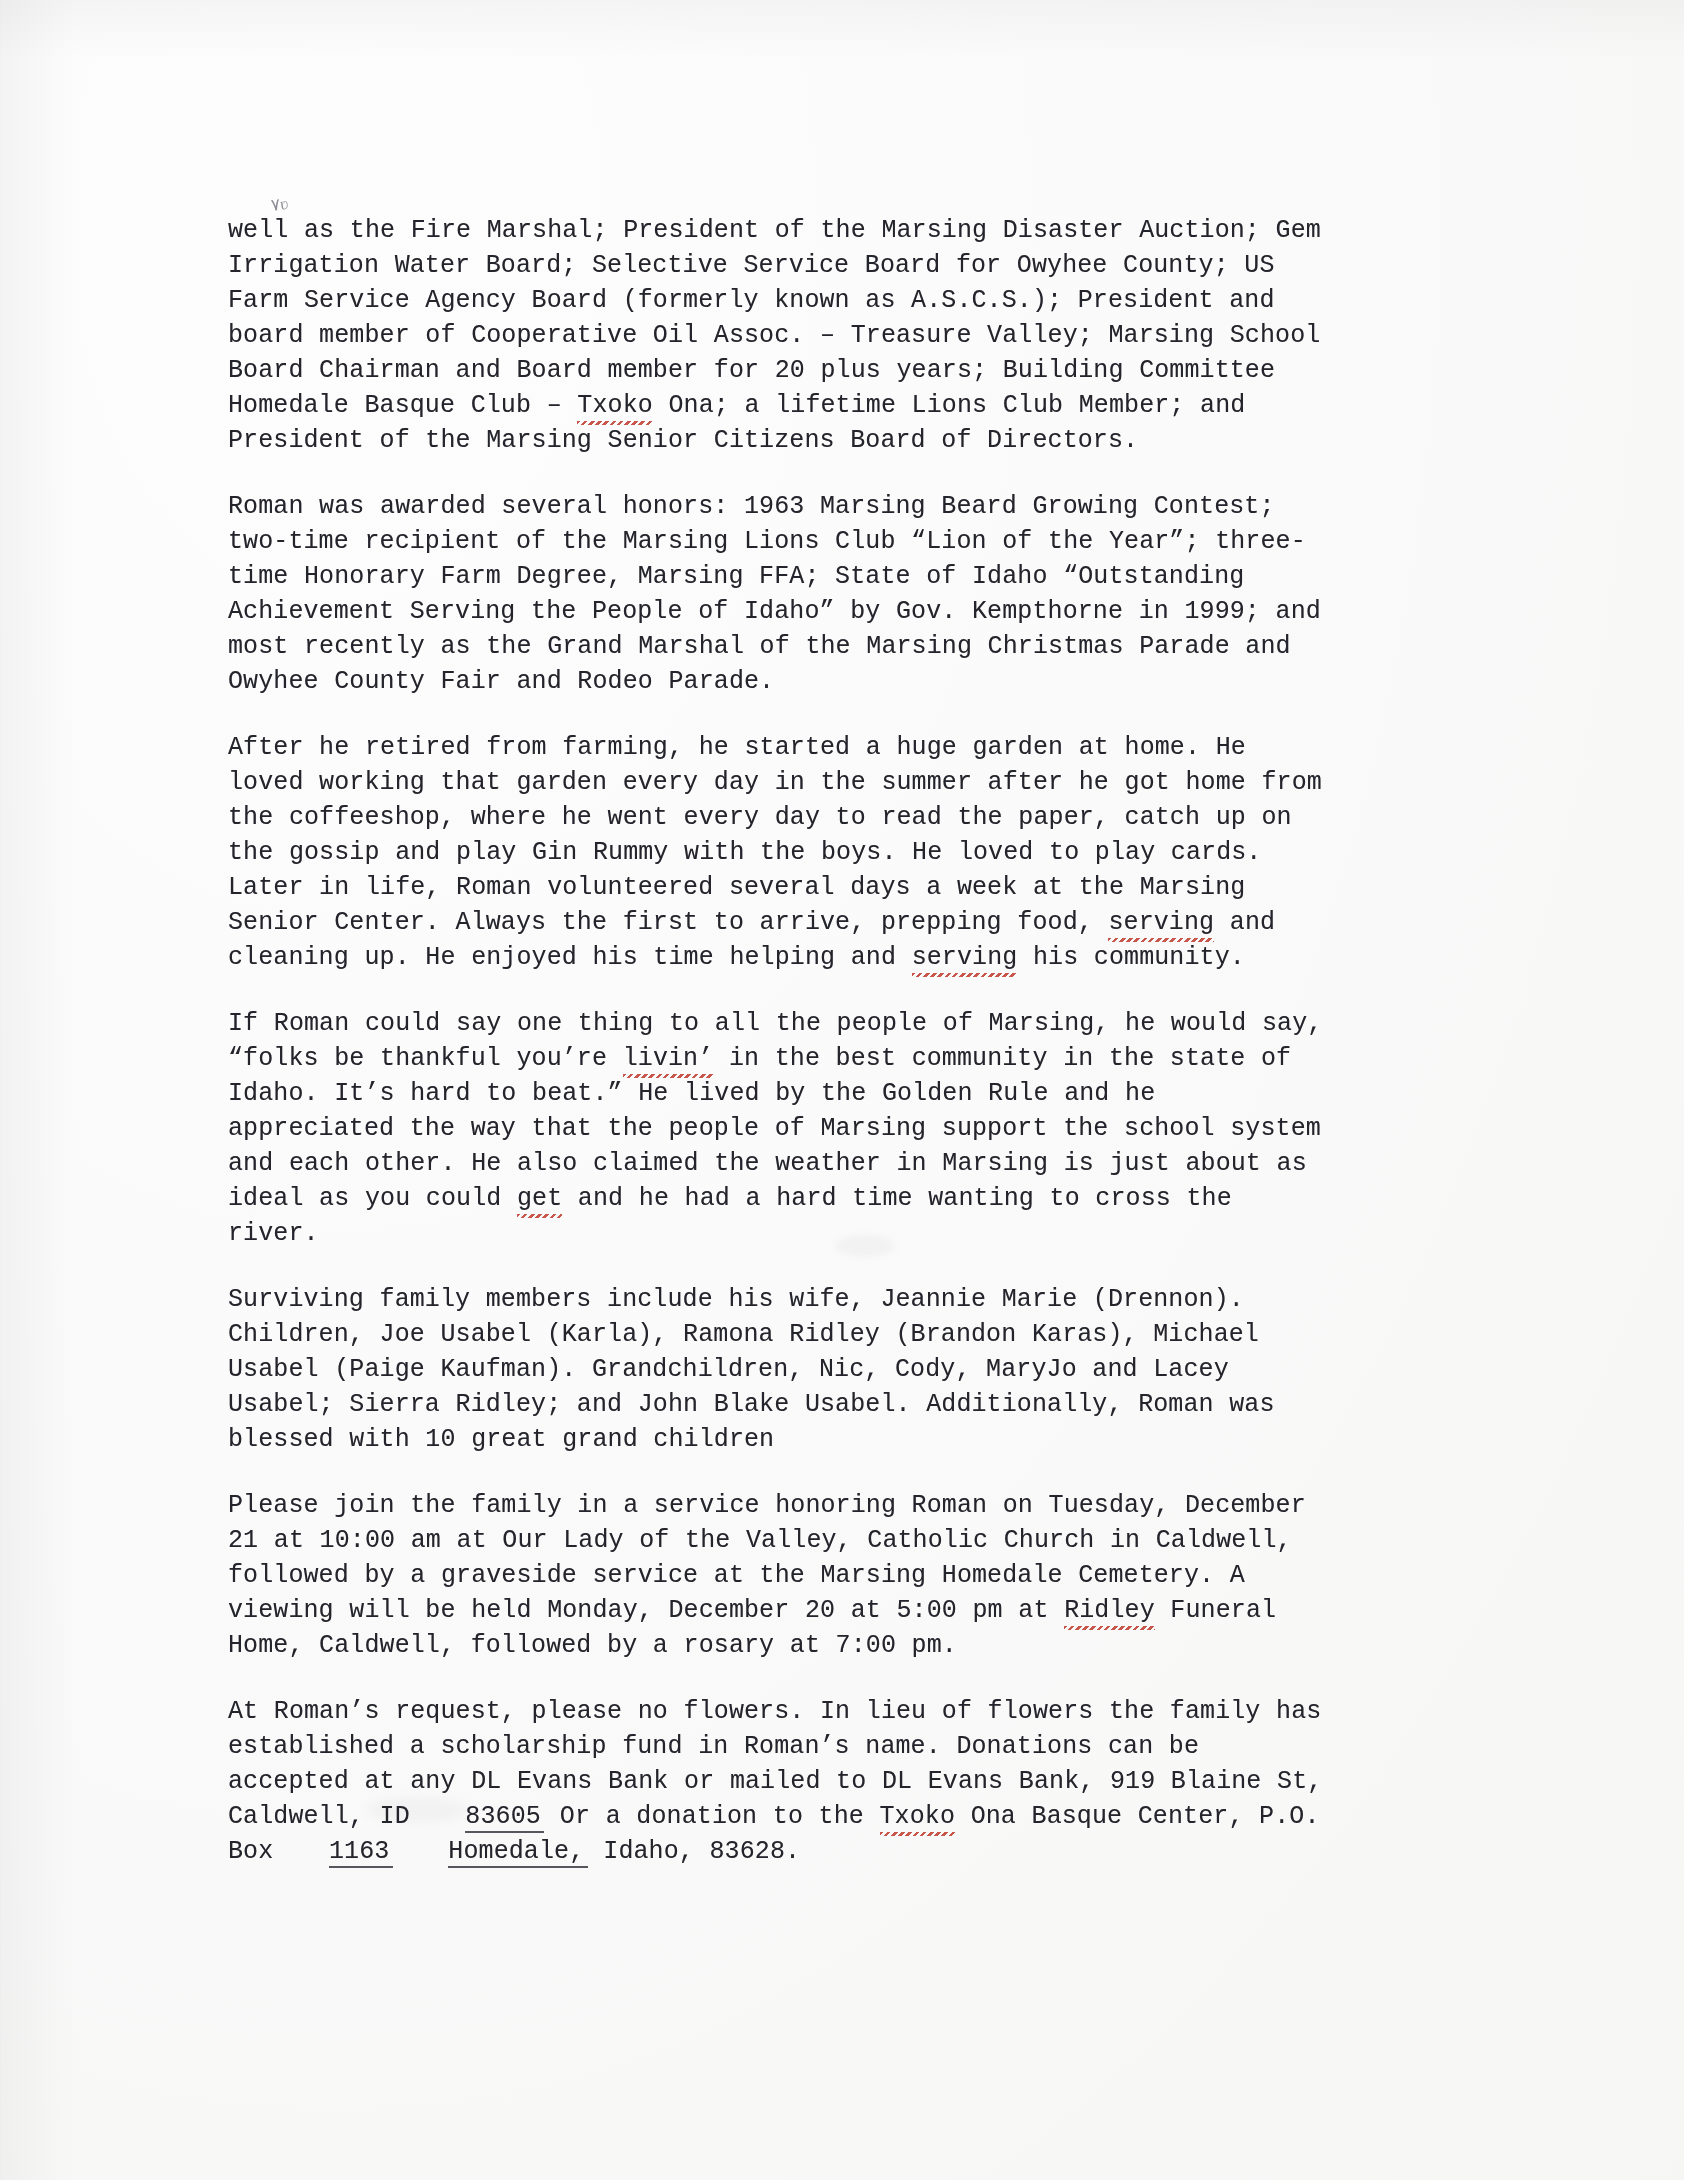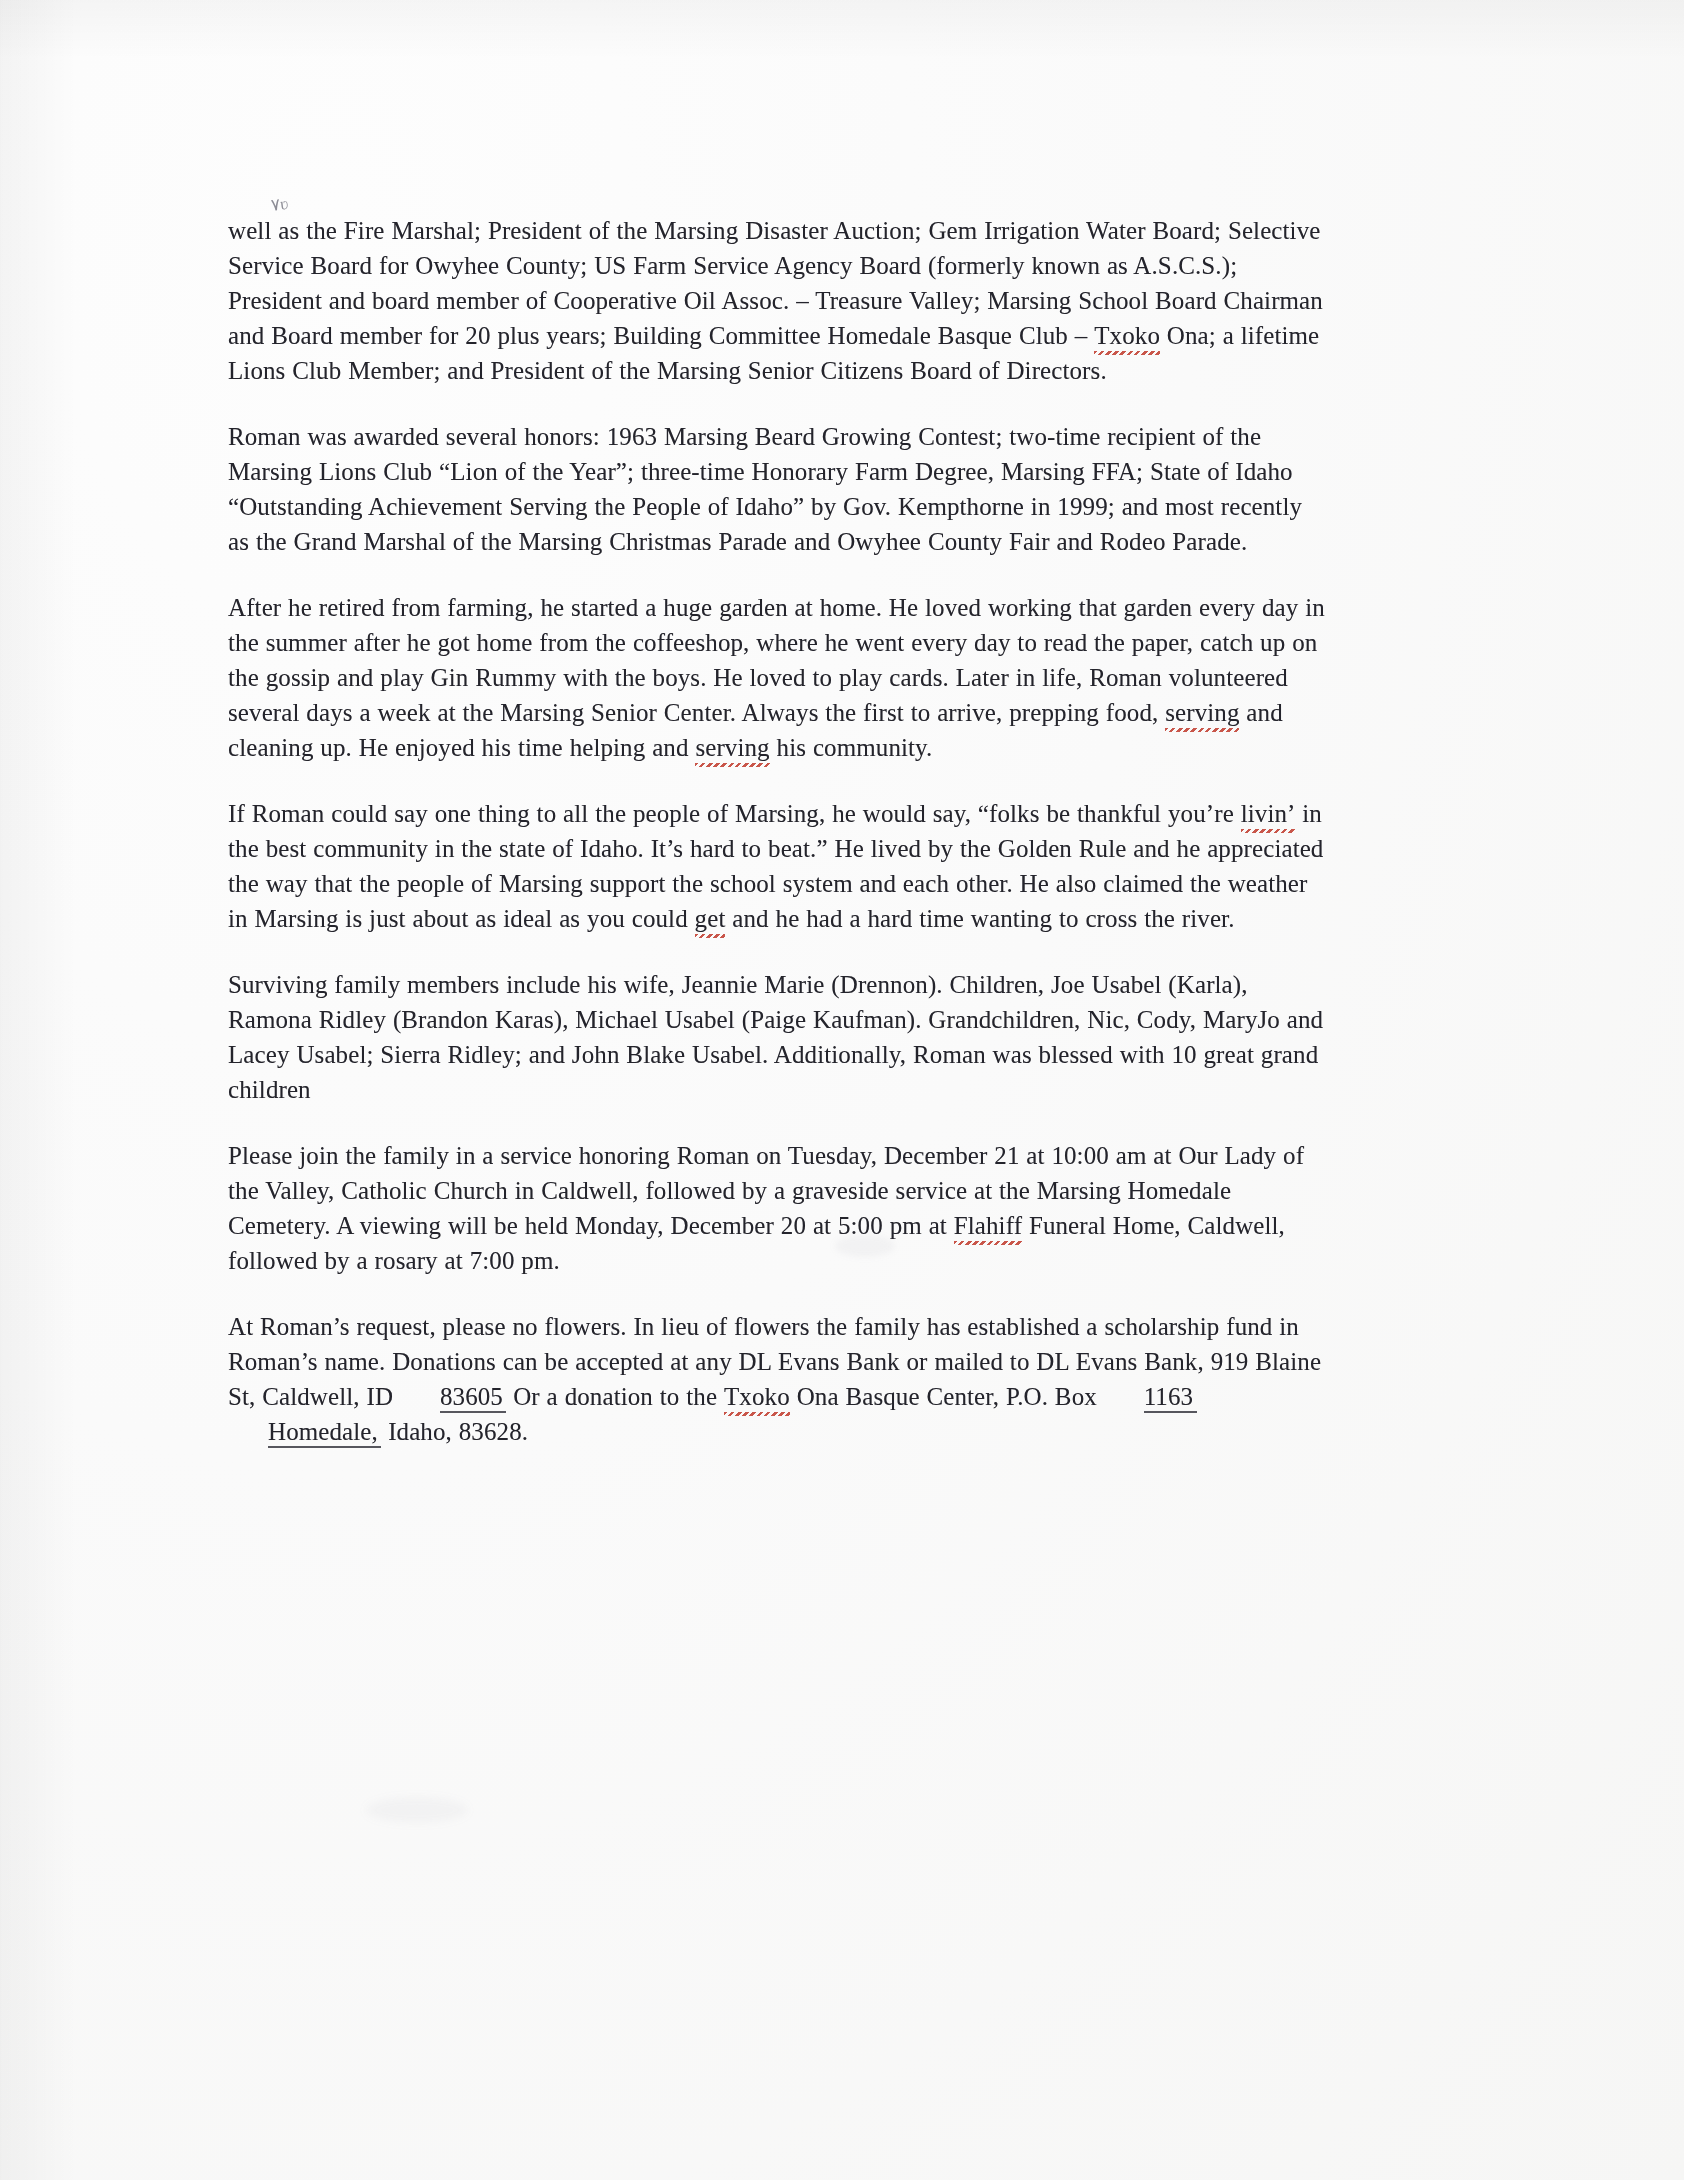--- a/index.html
+++ b/index.html
@@ -58,20 +58,21 @@
     line-height: 35px;
     text-align: left;
     color: #24242c;
     letter-spacing: 0.1px;
     word-spacing: 0.5px;
   }
 
   
   p.para {
     text-shadow: 0 0 0.5px rgba(0,0,0,0.20);
+    font-family: Liberation Mono, monospace;
   }
 
   .sp-red {
     position: relative;
     display: inline-block;
   }
   .sp-red::after {
     content: "";
     position: absolute;
     left: 0;
@@ -143,17 +144,17 @@
   <div class="smudge smudge-b"></div>
 
   <div class="stray-mark">٧ʋ</div>
 
   <div class="doc">
     <p class="para">well as the Fire Marshal; President of the Marsing Disaster Auction; Gem Irrigation Water Board;  Selective Service Board for Owyhee County;  US Farm Service Agency Board (formerly known as A.S.C.S.); President and board member of Cooperative Oil Assoc. – Treasure Valley; Marsing School Board Chairman and Board member for 20 plus years; Building Committee Homedale Basque Club – <span class="sp-red">Txoko</span> Ona; a lifetime Lions Club Member; and President of the Marsing Senior Citizens Board of Directors.</p>
     <p class="para">Roman was awarded several honors:  1963 Marsing Beard Growing Contest; two-time recipient of the Marsing Lions Club “Lion of the Year”; three-time Honorary Farm Degree, Marsing FFA; State of Idaho “Outstanding Achievement Serving the People of Idaho” by Gov. Kempthorne in 1999; and most recently as the Grand Marshal of the Marsing Christmas Parade and Owyhee County Fair and Rodeo Parade.</p>
     <p class="para">After he retired from farming, he started a huge garden at home.  He loved working that garden every day in the summer after he got home from the coffeeshop, where he went every day to read the paper, catch up on the gossip and play Gin Rummy with the boys.  He loved to play cards.  Later in life, Roman volunteered several days a week at the Marsing Senior Center.  Always the first to arrive, prepping food, <span class="sp-red">serving</span> and cleaning up.  He enjoyed his time helping and <span class="sp-red">serving</span> his community.</p>
     <p class="para">If Roman could say one thing to all the people of Marsing, he would say, “folks be thankful you’re <span class="sp-red">livin’</span> in the best community in the state of Idaho. It’s hard to beat.”  He lived by the Golden Rule and he appreciated the way that the people of Marsing support the school system and each other. He also claimed the weather in Marsing is just about as ideal as you could <span class="sp-red">get</span> and he had a hard time wanting to cross the river.</p>
     <p class="para">Surviving family members include his wife, Jeannie Marie (Drennon). Children, Joe Usabel (Karla), Ramona Ridley (Brandon Karas), Michael Usabel (Paige Kaufman).  Grandchildren, Nic, Cody, MaryJo and Lacey Usabel; Sierra Ridley; and John Blake Usabel.  Additionally, Roman was blessed with 10 great grand children</p>
-    <p class="para">Please join the family in a service honoring Roman on Tuesday, December 21 at 10:00 am at Our Lady of the Valley, Catholic Church in Caldwell, followed by a graveside service at the Marsing Homedale Cemetery.  A viewing will be held Monday, December 20 at 5:00 pm at <span class="sp-red">Flahiff</span> Funeral Home, Caldwell, followed by a rosary at 7:00 pm.</p>
+    <p class="para">Please join the family in a service honoring Roman on Tuesday, December 21 at 10:00 am at Our Lady of the Valley, Catholic Church in Caldwell, followed by a graveside service at the Marsing Homedale Cemetery.  A viewing will be held Monday, December 20 at 5:00 pm at <span class="sp-red">Ridley</span> Funeral Home, Caldwell, followed by a rosary at 7:00 pm.</p>
     <p class="para">At Roman’s request, please no flowers.  In lieu of flowers the family has established a scholarship fund in Roman’s name.  Donations can be accepted at any DL Evans Bank or mailed to DL Evans Bank, 919 Blaine St, Caldwell, ID <span class="ul-mark">83605</span>   Or a donation to the <span class="sp-red">Txoko</span> Ona Basque Center, P.O. Box <span class="ul-mark">1163</span>  <span class="ul-mark">Homedale,</span> Idaho, 83628.</p>
   </div>
 </div>
 
 
 </body></html>

